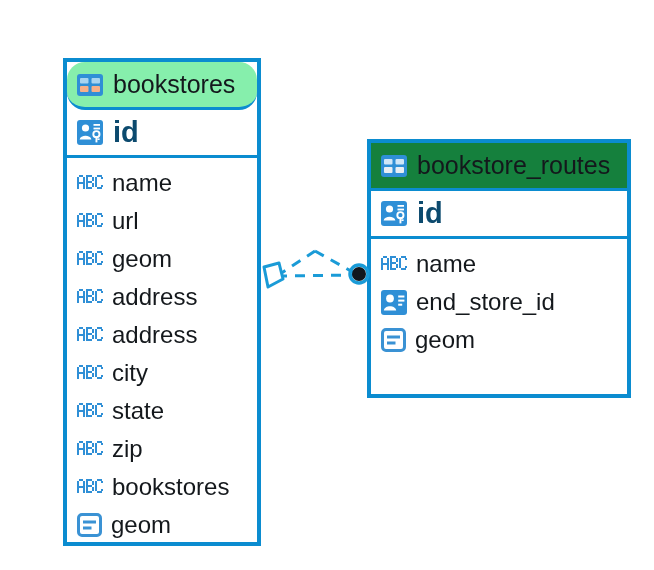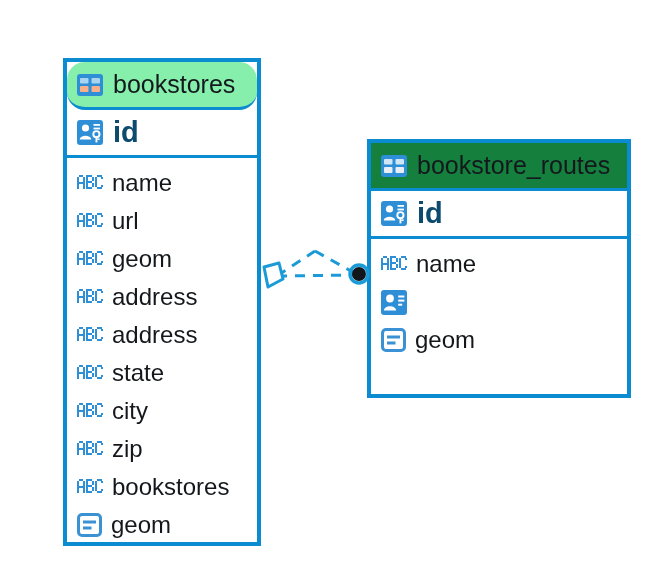--- a/index.html
+++ b/index.html
@@ -281,45 +281,45 @@
                 <rect x="15" y="2" width="2" height="4"></rect>
                 <rect x="15" y="8" width="2" height="4"></rect>
                 <rect x="18" y="2" width="2" height="10"></rect>
                 <rect x="20" y="0" width="5" height="2"></rect>
                 <rect x="20" y="12" width="5" height="2"></rect>
                 <rect x="24" y="2" width="2" height="2"></rect>
                 <rect x="24" y="10" width="2" height="2"></rect>
               </g>
             </svg>
           </span>
+          <span class="col-label">city</span>
+        </div>
+        <div class="col-row">
+          <span class="icon abc-icon">
+            <svg width="26" height="16" viewBox="0 0 26 16">
+              <g fill="#2f8fd6">
+                <rect x="0" y="2" width="2" height="12"></rect>
+                <rect x="6" y="2" width="2" height="12"></rect>
+                <rect x="2" y="0" width="4" height="2"></rect>
+                <rect x="2" y="7" width="4" height="2"></rect>
+                <rect x="9" y="0" width="2" height="14"></rect>
+                <rect x="11" y="0" width="4" height="2"></rect>
+                <rect x="11" y="6" width="4" height="2"></rect>
+                <rect x="11" y="12" width="4" height="2"></rect>
+                <rect x="15" y="2" width="2" height="4"></rect>
+                <rect x="15" y="8" width="2" height="4"></rect>
+                <rect x="18" y="2" width="2" height="10"></rect>
+                <rect x="20" y="0" width="5" height="2"></rect>
+                <rect x="20" y="12" width="5" height="2"></rect>
+                <rect x="24" y="2" width="2" height="2"></rect>
+                <rect x="24" y="10" width="2" height="2"></rect>
+              </g>
+            </svg>
+          </span>
           <span class="col-label">state</span>
-        </div>
-        <div class="col-row">
-          <span class="icon abc-icon">
-            <svg width="26" height="16" viewBox="0 0 26 16">
-              <g fill="#2f8fd6">
-                <rect x="0" y="2" width="2" height="12"></rect>
-                <rect x="6" y="2" width="2" height="12"></rect>
-                <rect x="2" y="0" width="4" height="2"></rect>
-                <rect x="2" y="7" width="4" height="2"></rect>
-                <rect x="9" y="0" width="2" height="14"></rect>
-                <rect x="11" y="0" width="4" height="2"></rect>
-                <rect x="11" y="6" width="4" height="2"></rect>
-                <rect x="11" y="12" width="4" height="2"></rect>
-                <rect x="15" y="2" width="2" height="4"></rect>
-                <rect x="15" y="8" width="2" height="4"></rect>
-                <rect x="18" y="2" width="2" height="10"></rect>
-                <rect x="20" y="0" width="5" height="2"></rect>
-                <rect x="20" y="12" width="5" height="2"></rect>
-                <rect x="24" y="2" width="2" height="2"></rect>
-                <rect x="24" y="10" width="2" height="2"></rect>
-              </g>
-            </svg>
-          </span>
-          <span class="col-label">city</span>
         </div>
         <div class="col-row">
           <span class="icon abc-icon">
             <svg width="26" height="16" viewBox="0 0 26 16">
               <g fill="#2f8fd6">
                 <rect x="0" y="2" width="2" height="12"></rect>
                 <rect x="6" y="2" width="2" height="12"></rect>
                 <rect x="2" y="0" width="4" height="2"></rect>
                 <rect x="2" y="7" width="4" height="2"></rect>
                 <rect x="9" y="0" width="2" height="14"></rect>
@@ -435,20 +435,21 @@
           <span class="icon">
             <svg width="26" height="25" viewBox="0 0 26 25">
               <rect x="0" y="0" width="26" height="25" rx="3" fill="#2f8fd6"></rect>
               <circle cx="9" cy="8.5" r="3.9" fill="#ffffff"></circle>
               <path d="M2.8 20.5 C3.7 14.9 14.3 14.9 15.2 20.5 Z" fill="#ffffff"></path>
               <rect x="17.2" y="5.5" width="6.2" height="2" fill="#ffffff"></rect>
               <rect x="17.2" y="9.6" width="6.2" height="2" fill="#ffffff"></rect>
               <rect x="17.2" y="13.7" width="4" height="2" fill="#ffffff"></rect>
             </svg>
           </span>
+          <span class="col-label">end_store_id</span>
         </div>
         <div class="col-row">
           <span class="icon">
             <svg width="25" height="24" viewBox="0 0 25 24">
               <rect x="1.5" y="1.5" width="22" height="21" rx="3.5" fill="#ffffff" stroke="#3a92d4" stroke-width="3"></rect>
               <rect x="6" y="7.5" width="13" height="3" fill="#3a92d4"></rect>
               <rect x="6" y="13.5" width="8.5" height="3" fill="#3a92d4"></rect>
             </svg>
           </span>
           <span class="col-label">geom</span>

